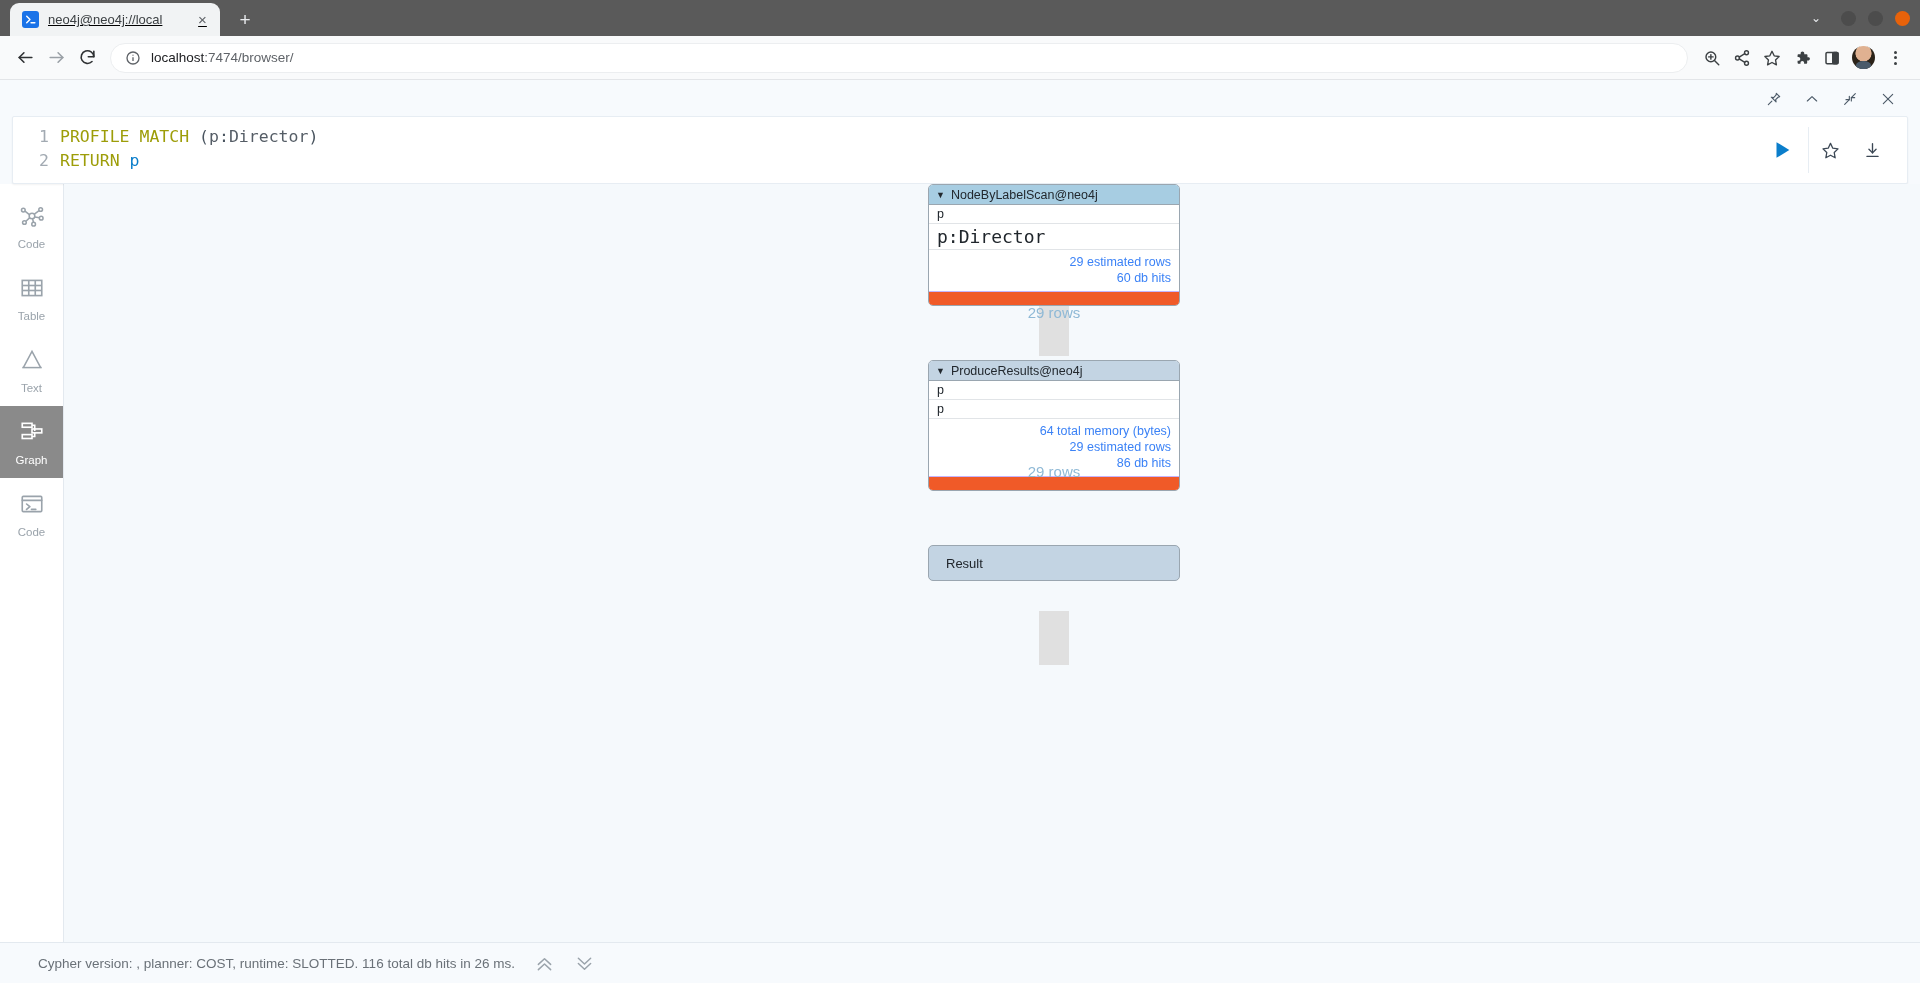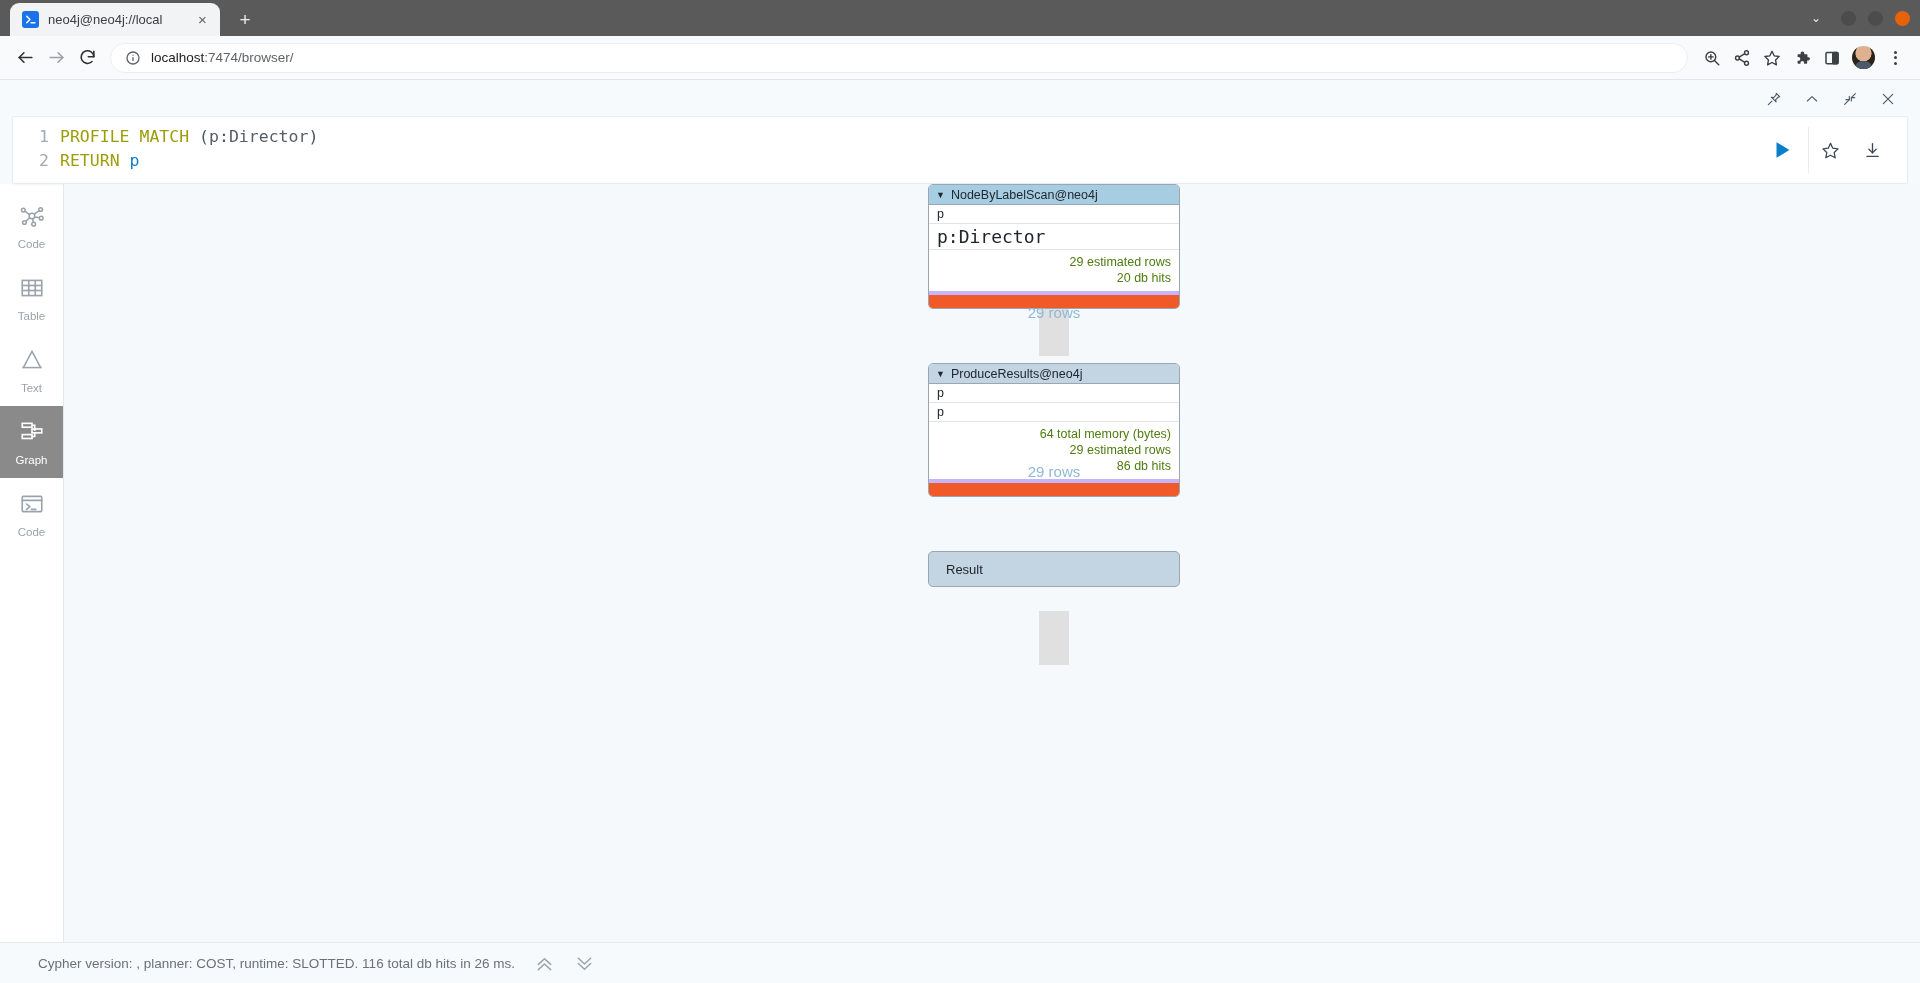--- a/index.html
+++ b/index.html
@@ -16,20 +16,21 @@
   .tabstrip {
     height: 36px; background: #5a5a5a;
     display: flex; align-items: flex-end; position: relative;
     flex: 0 0 36px;
   }
   .tab {
     margin-left: 10px; height: 33px; width: 210px;
     background: #f1f3f4; border-radius: 9px 9px 0 0;
     display: flex; align-items: center; padding: 0 8px 0 12px;
     position: relative;
+    text-decoration: underline;
   }
   .tab-favicon {
     width: 17px; height: 17px; background: #1a73e8; border-radius: 3px;
     display: flex; align-items: center; justify-content: center;
     flex: 0 0 17px; margin-right: 9px;
   }
   .tab-favicon svg { width: 13px; height: 13px; }
   .tab-title {
     font-size: 13px; color: #3c4043; white-space: nowrap;
     overflow: hidden; flex: 1;
@@ -157,22 +158,22 @@
   }
   .pnode-head .caret { font-size: 9px; margin-right: 6px; color:#22282e; }
   .hdr-a { background: #a7cde2; }
   .hdr-b { background: #c3d4e3; }
   .prow {
     min-height: 19px; padding: 2px 8px; font-size: 12.5px; color: #20262c;
     border-bottom: 1px solid #e1e4e7; display:flex; align-items:center;
   }
   .prow.mono { font-family: "DejaVu Sans Mono", monospace; font-size: 18px; }
   .pstats {
-    padding: 4px 8px 5px 8px; border-bottom: 4px solid #c4b5fd;
-    text-align: right; font-size: 12.5px; color: #4d7c0f; line-height: 16px;
+    padding: 4px 8px 5px 8px; border-bottom: 1px solid #c4b5fd;
+    text-align: right; font-size: 12.5px; color: #3b82f6; line-height: 16px;
   }
   .pbar { height: 13px; background: #f05a28; }
   .connector {
     position: absolute; left: 50%; transform: translateX(-50%);
     width: 30px; background: #e0e0e0; z-index: 1;
   }
   .rows-label {
     position: absolute; left: 50%; transform: translateX(-50%);
     font-size: 15px; color: #8fb9d6; white-space: nowrap; z-index: 3;
   }
@@ -428,21 +429,21 @@
 
           <div class="pnode" style="position:relative;">
             <div class="pnode-head hdr-a">
               <span class="caret">▼</span>
               <span>NodeByLabelScan@neo4j</span>
             </div>
             <div class="prow">p</div>
             <div class="prow mono">p:Director</div>
             <div class="pstats">
               <div>29 estimated rows</div>
-              <div>20 db hits</div>
+              <div>60 db hits</div>
             </div>
             <div class="pbar"></div>
           </div>
 
           <div style="height:54px;"></div>
 
           <div class="connector" style="top:427px; height:54px;"></div>
           <div class="rows-label" style="top:279px;">29 rows</div>
 
           <div class="pnode">

